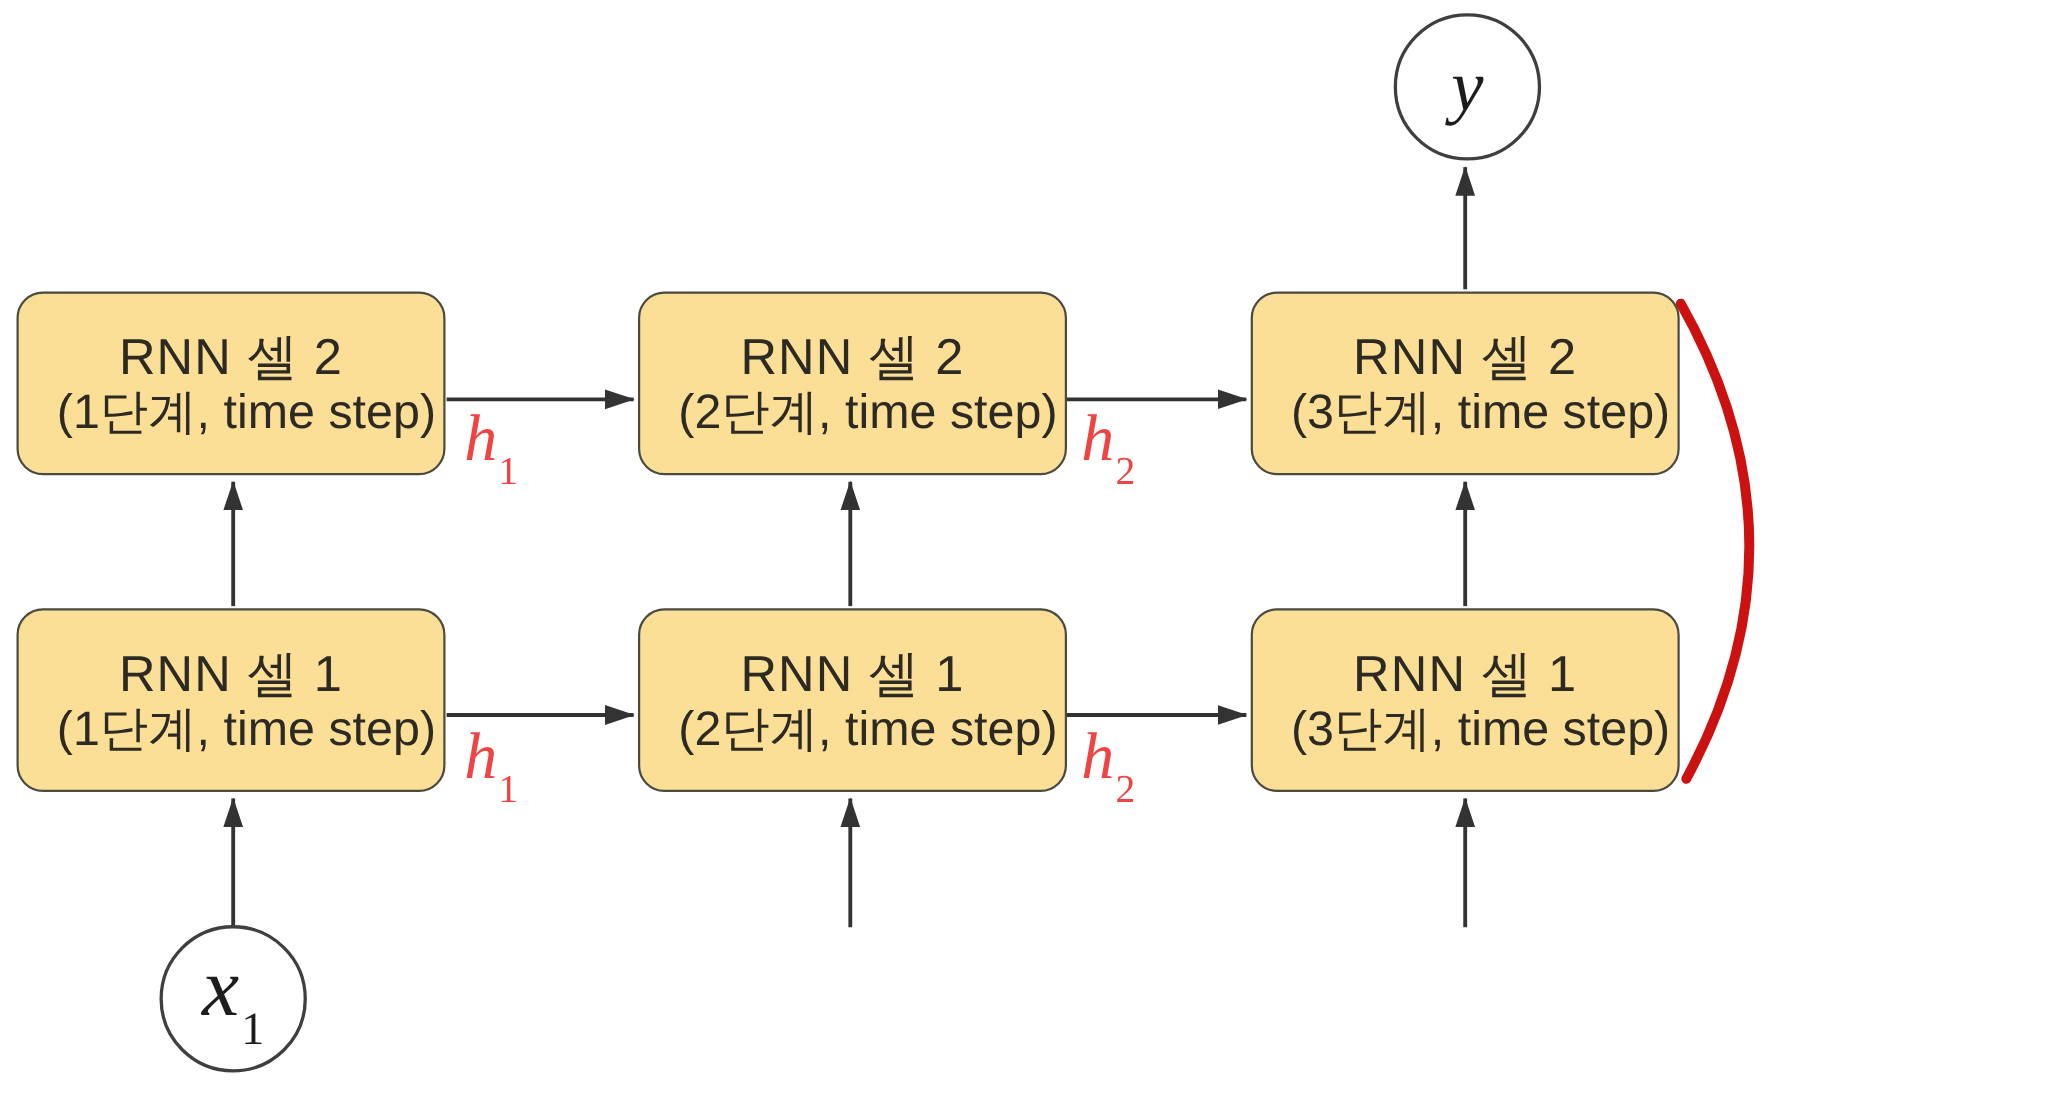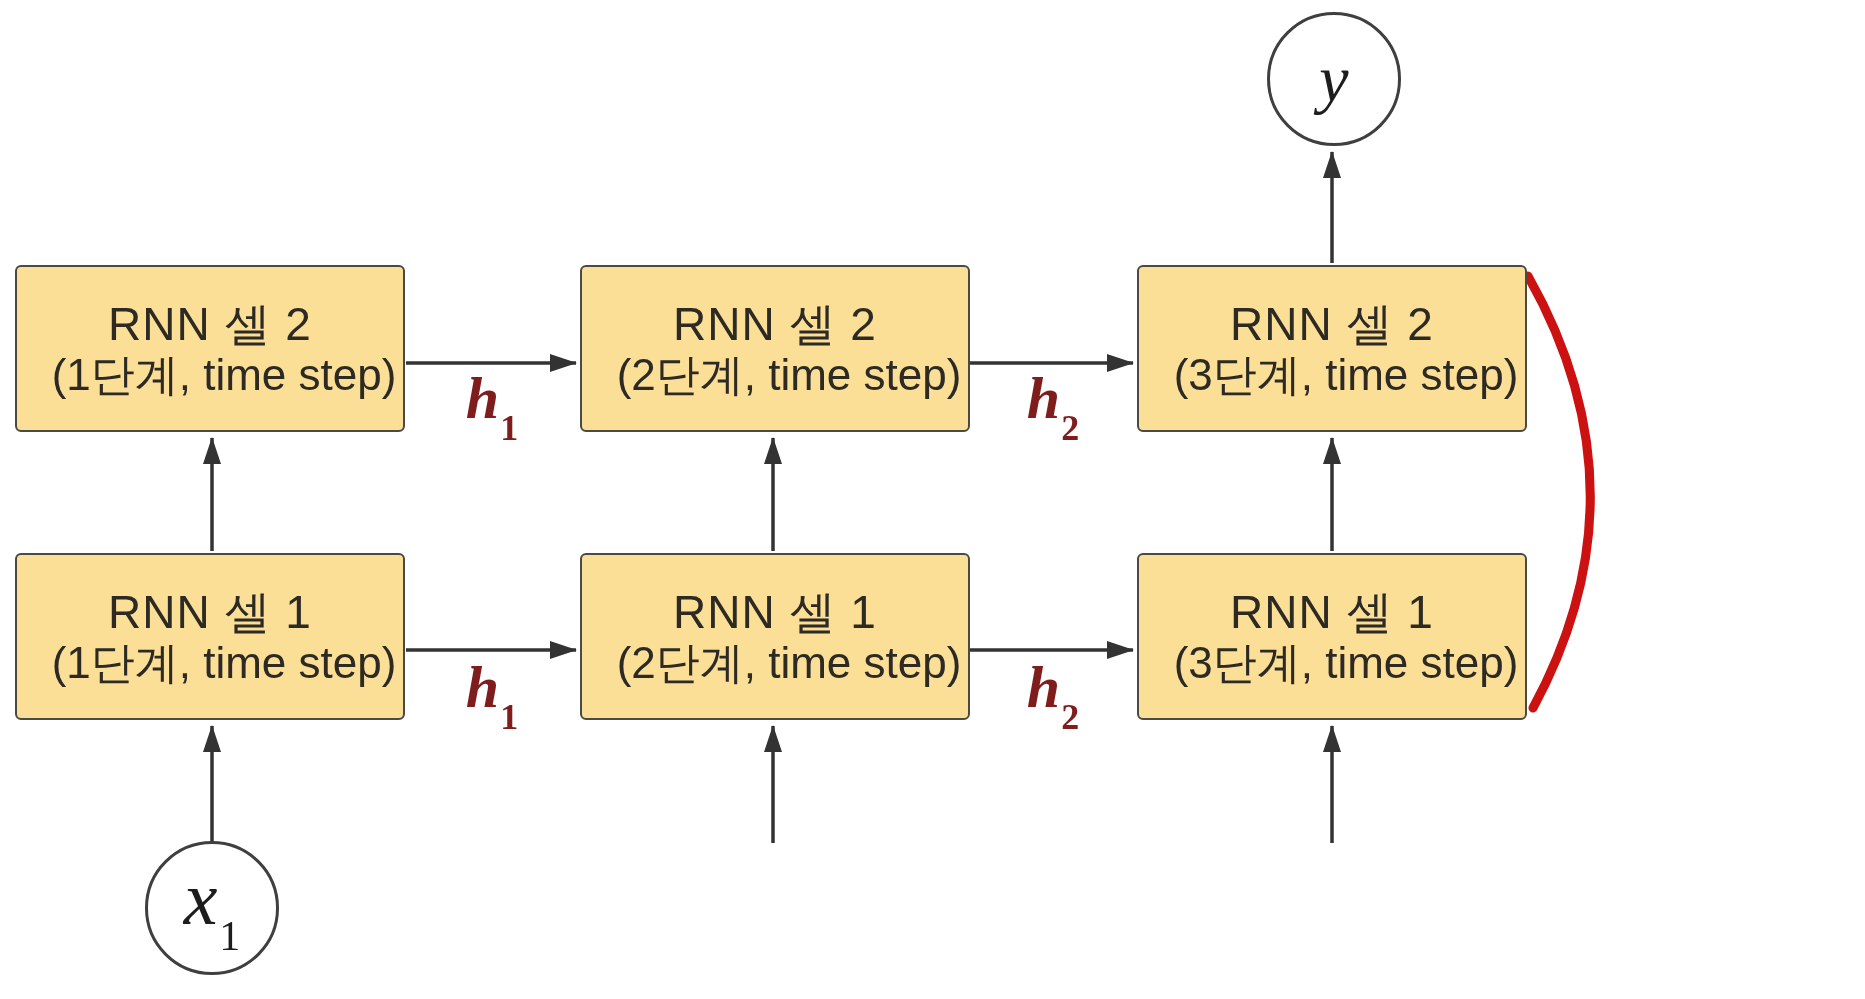--- a/index.html
+++ b/index.html
@@ -10,21 +10,21 @@
     font-family:"Liberation Sans", sans-serif;
     overflow:hidden;
   }
   #wires{position:absolute;left:0;top:0;width:1865px;height:999px;}
   .cell-box{
     position:absolute;
     width:390px;height:167px;
     box-sizing:border-box;
     background:#fbdf96;
     border:2px solid #4a4a42;
-    border-radius:6px;
+    border-radius:24px;
     display:flex;flex-direction:column;
     align-items:center;justify-content:center;
     gap:6px;
     color:#2d2a24;
   }
   .cell-title{font-size:46px;letter-spacing:1px;line-height:1;}
   .cell-subtitle{font-size:44px;line-height:1;margin-left:28px;}
   .node-circle{
     position:absolute;
     width:134px;height:134px;
@@ -33,23 +33,23 @@
     border-radius:50%;
     background:#ffffff;
     display:flex;align-items:center;justify-content:center;
     color:#1d1d1d;
   }
   .math{font-family:"Liberation Serif", serif;font-style:italic;}
   .node-var{font-size:76px;line-height:1;}
   .node-var .sub{font-size:42px;font-style:normal;vertical-align:-26px;margin-left:2px;font-family:"Liberation Serif", serif;}
   .out-var{font-size:66px;line-height:1;}
   .h-label{
-    position:absolute;width:140px;text-align:center;
+    position:absolute;width:140px;text-align:left;
     font-family:"Liberation Serif", serif;font-style:italic;
-    font-size:60px;color:#7f1d1d;line-height:1;font-weight:bold;
+    font-size:60px;color:#ef4444;line-height:1;
   }
   .h-label .sub{font-size:36px;font-style:normal;vertical-align:-22px;margin-left:1px;}
   .annotation-label{
     position:absolute;
     left:1612px;top:452px;width:250px;
     color:#cc1111;
     font-size:45px;font-weight:bold;letter-spacing:3px;
     font-family:"Liberation Sans", sans-serif;
   }
 </style>

